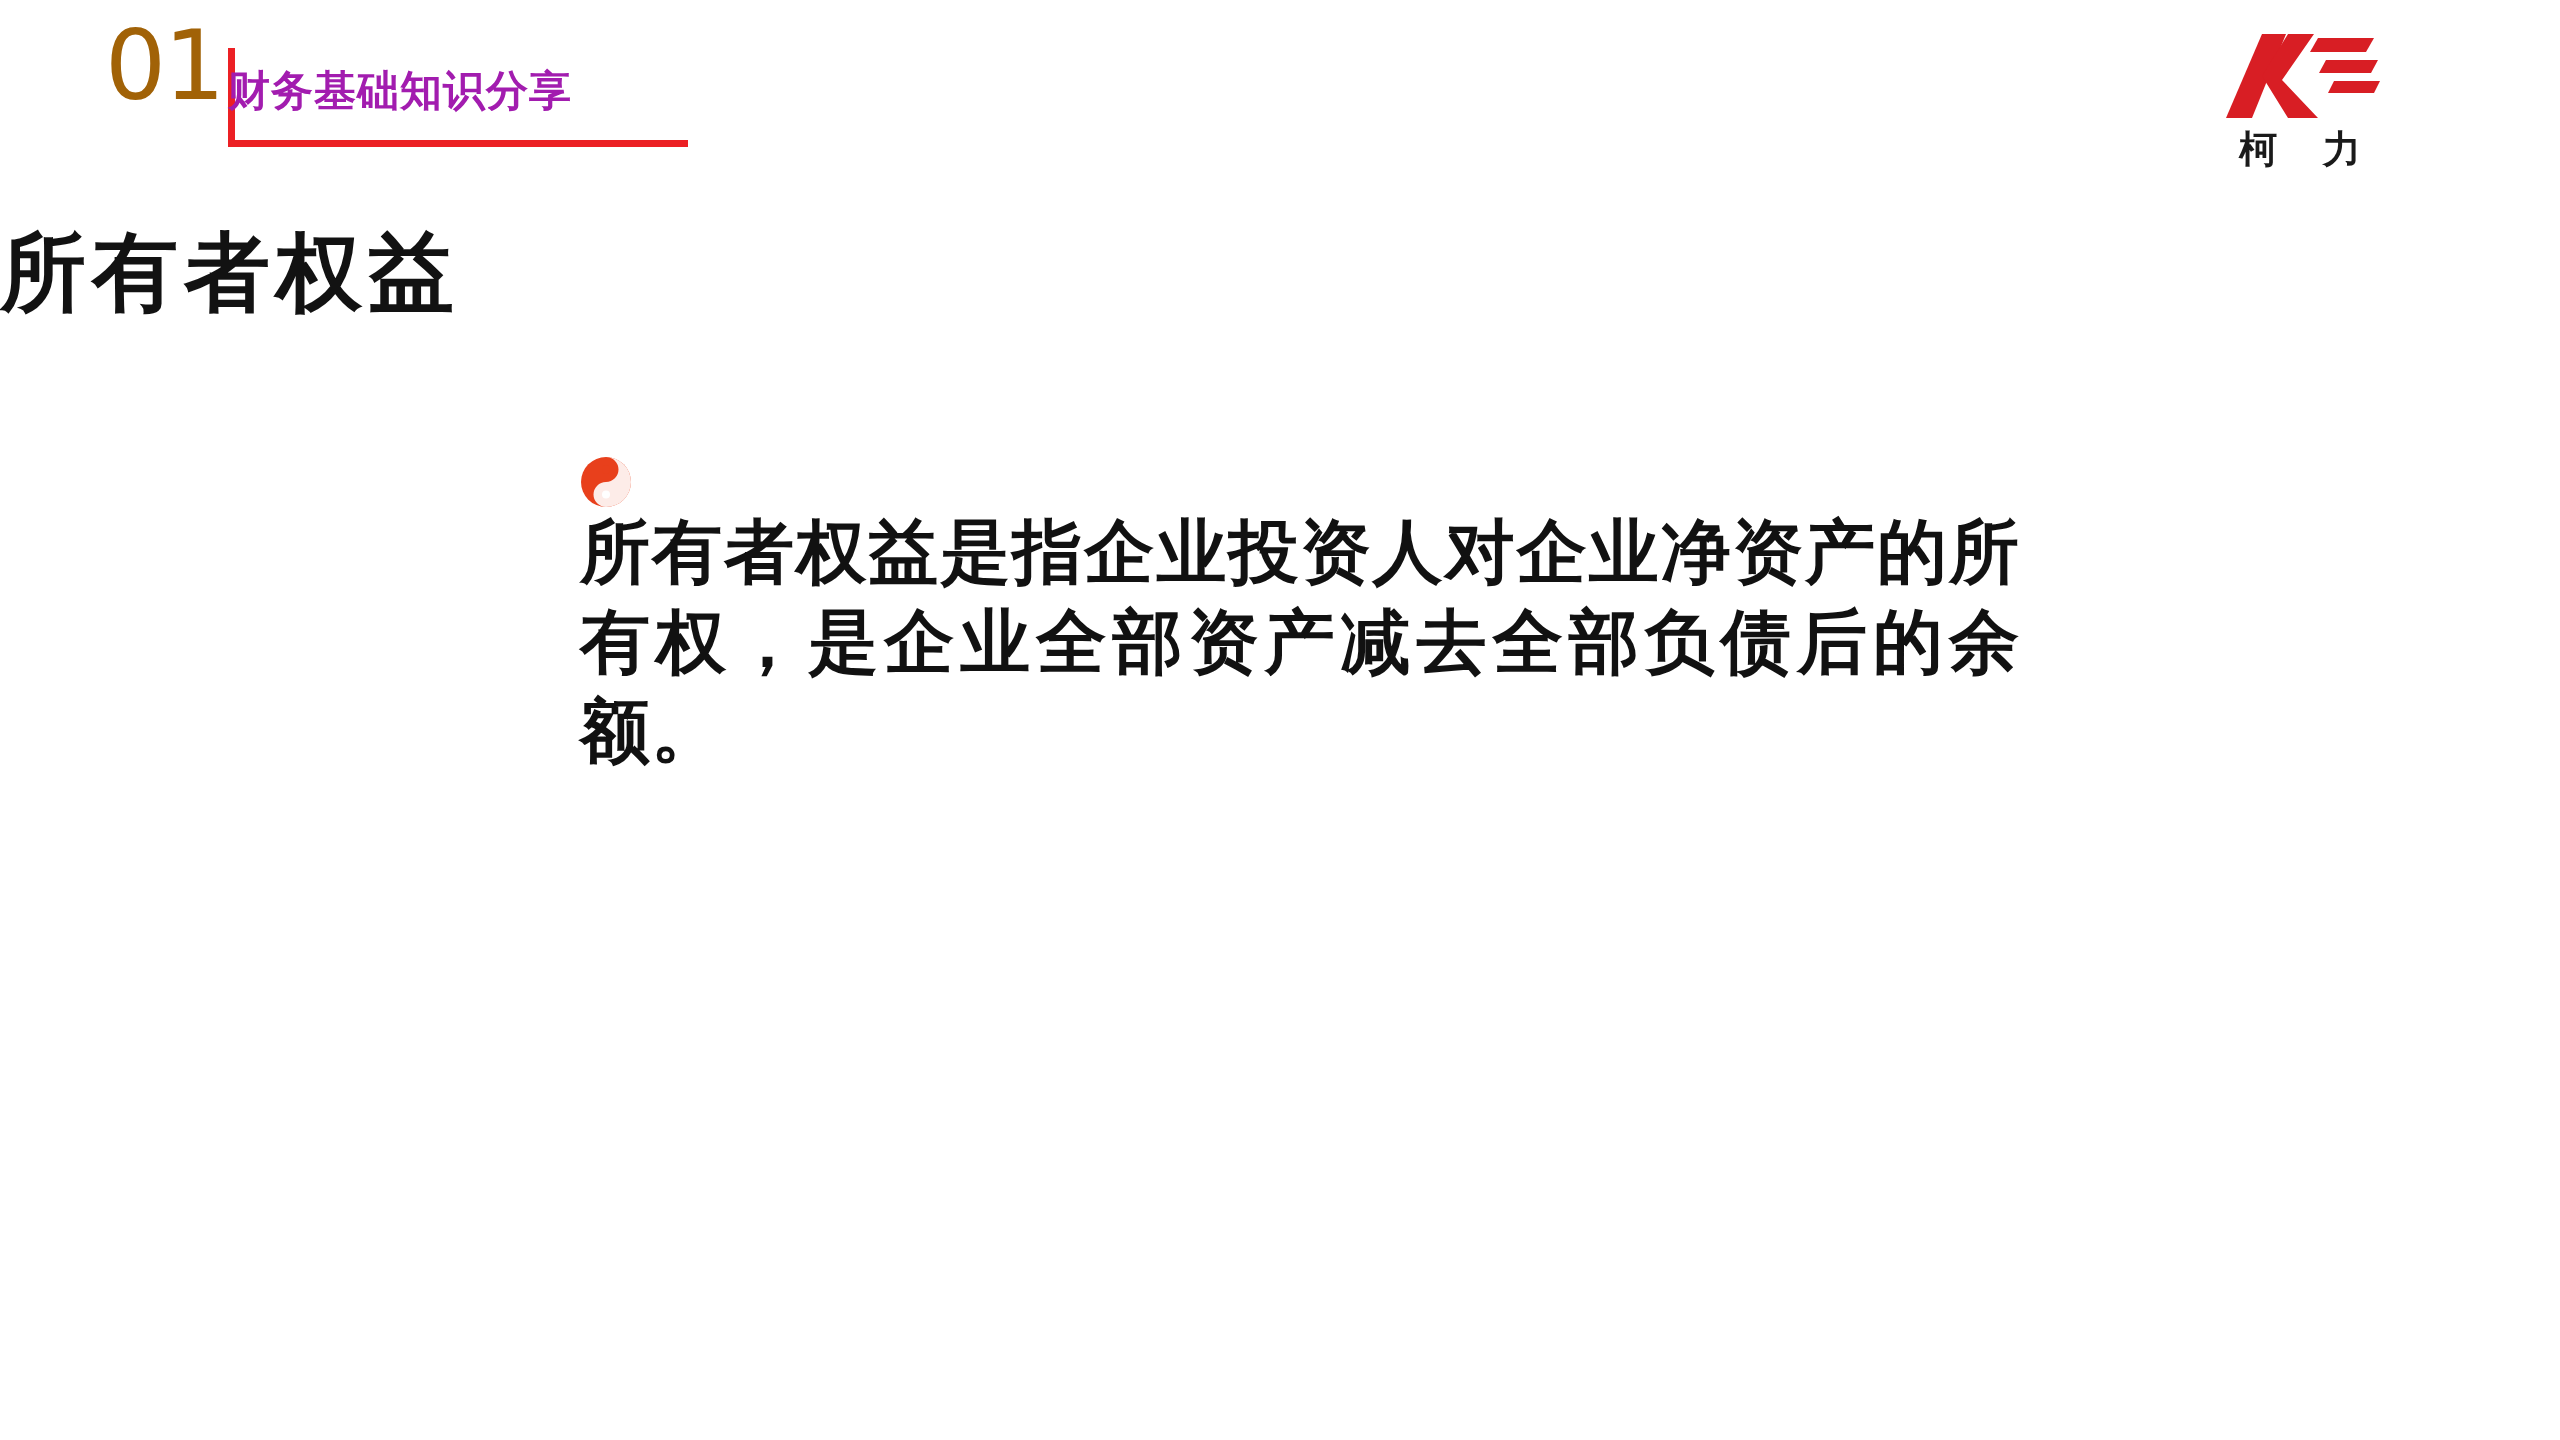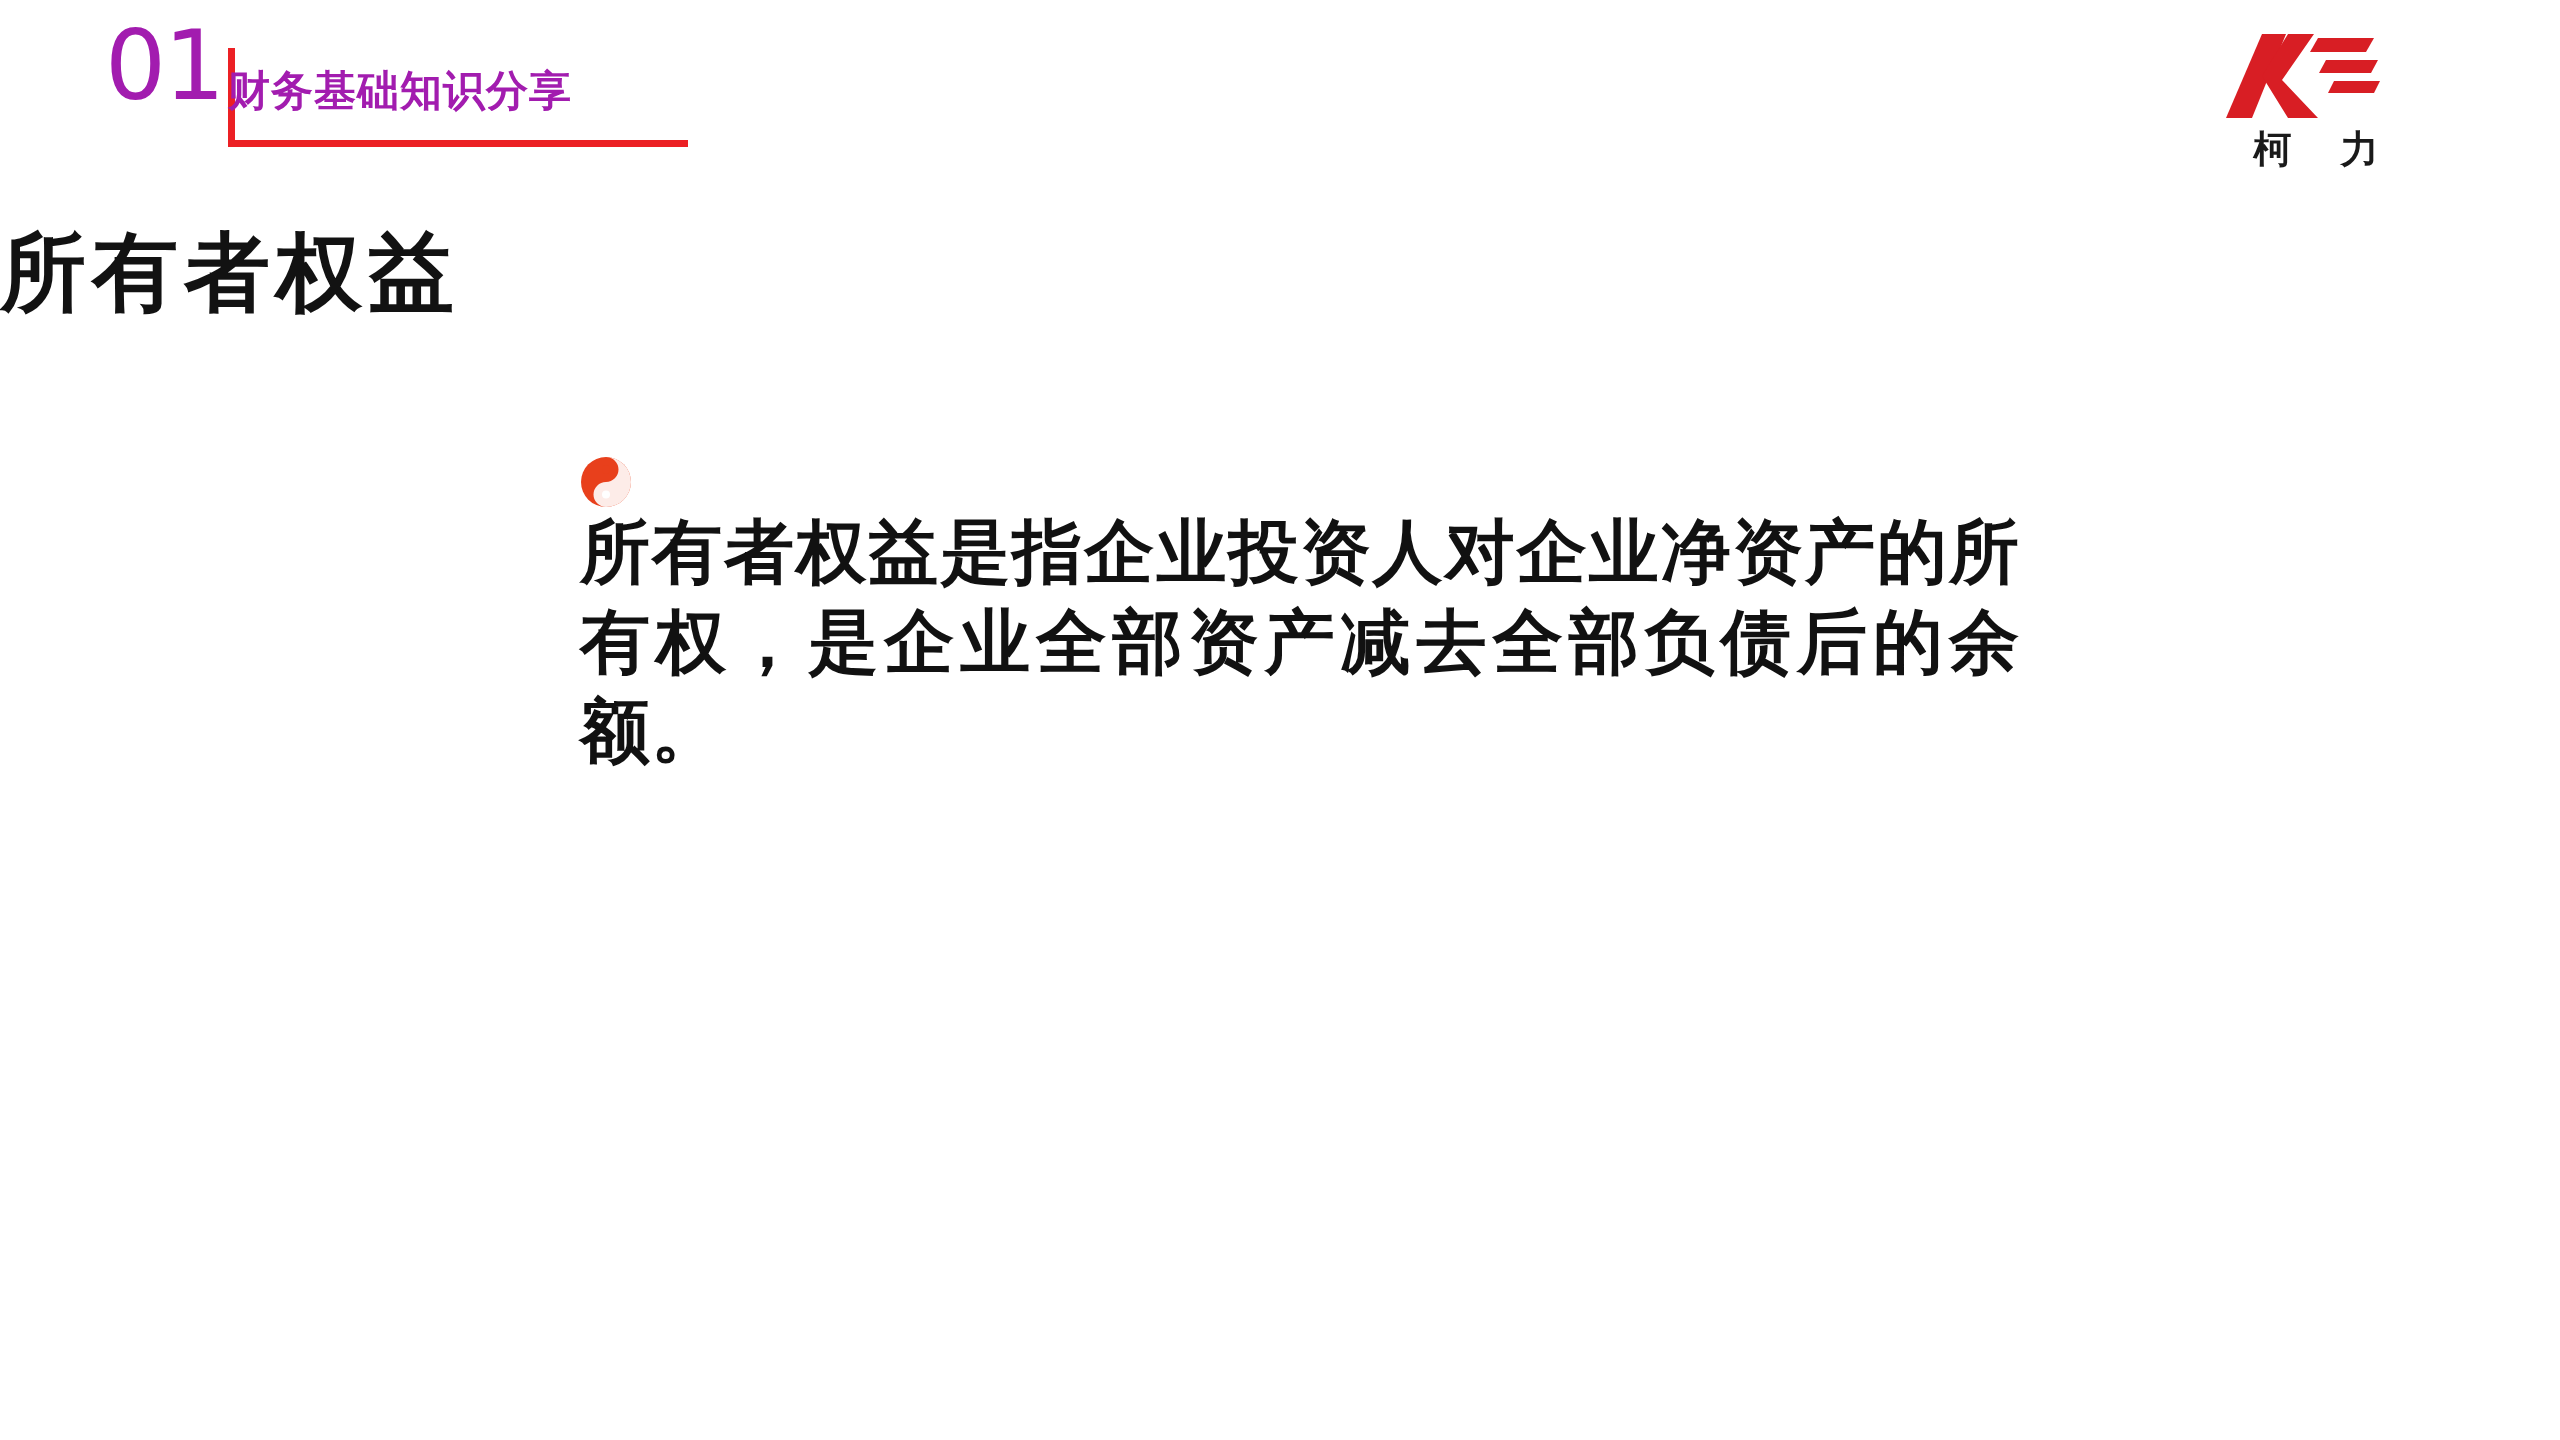--- a/index.html
+++ b/index.html
@@ -24,21 +24,21 @@
     height: 180px;
   }
 
   .section-number {
     position: absolute;
     left: 105px;
     top: 18px;
     font-size: 96px;
     line-height: 1;
     font-weight: 400;
-    color: #a21caf;
+    color: #a16207;
     letter-spacing: -2px;
     font-family: "DejaVu Sans", "Liberation Sans", sans-serif;
   }
 
   .section-title {
     position: absolute;
     left: 228px;
     top: 70px;
     font-size: 42px;
     line-height: 1;
@@ -76,29 +76,30 @@
   }
   .logo-mark {
     position: absolute;
     left: 52px;
     top: 0;
     width: 160px;
     height: 92px;
   }
   .logo-text {
     position: absolute;
-    left: 16px;
+    left: 0;
     top: 94px;
     width: 260px;
     text-align: center;
     font-size: 38px;
     font-weight: 700;
     color: #1a1a1a;
     letter-spacing: 18px;
     text-indent: 18px;
+    font-family: Liberation Serif, serif;
   }
 
   
   .slide-title {
     position: absolute;
     top: 215px;
     left: 0;
     width: 2560px;
     text-align: left;
     font-size: 86px;

